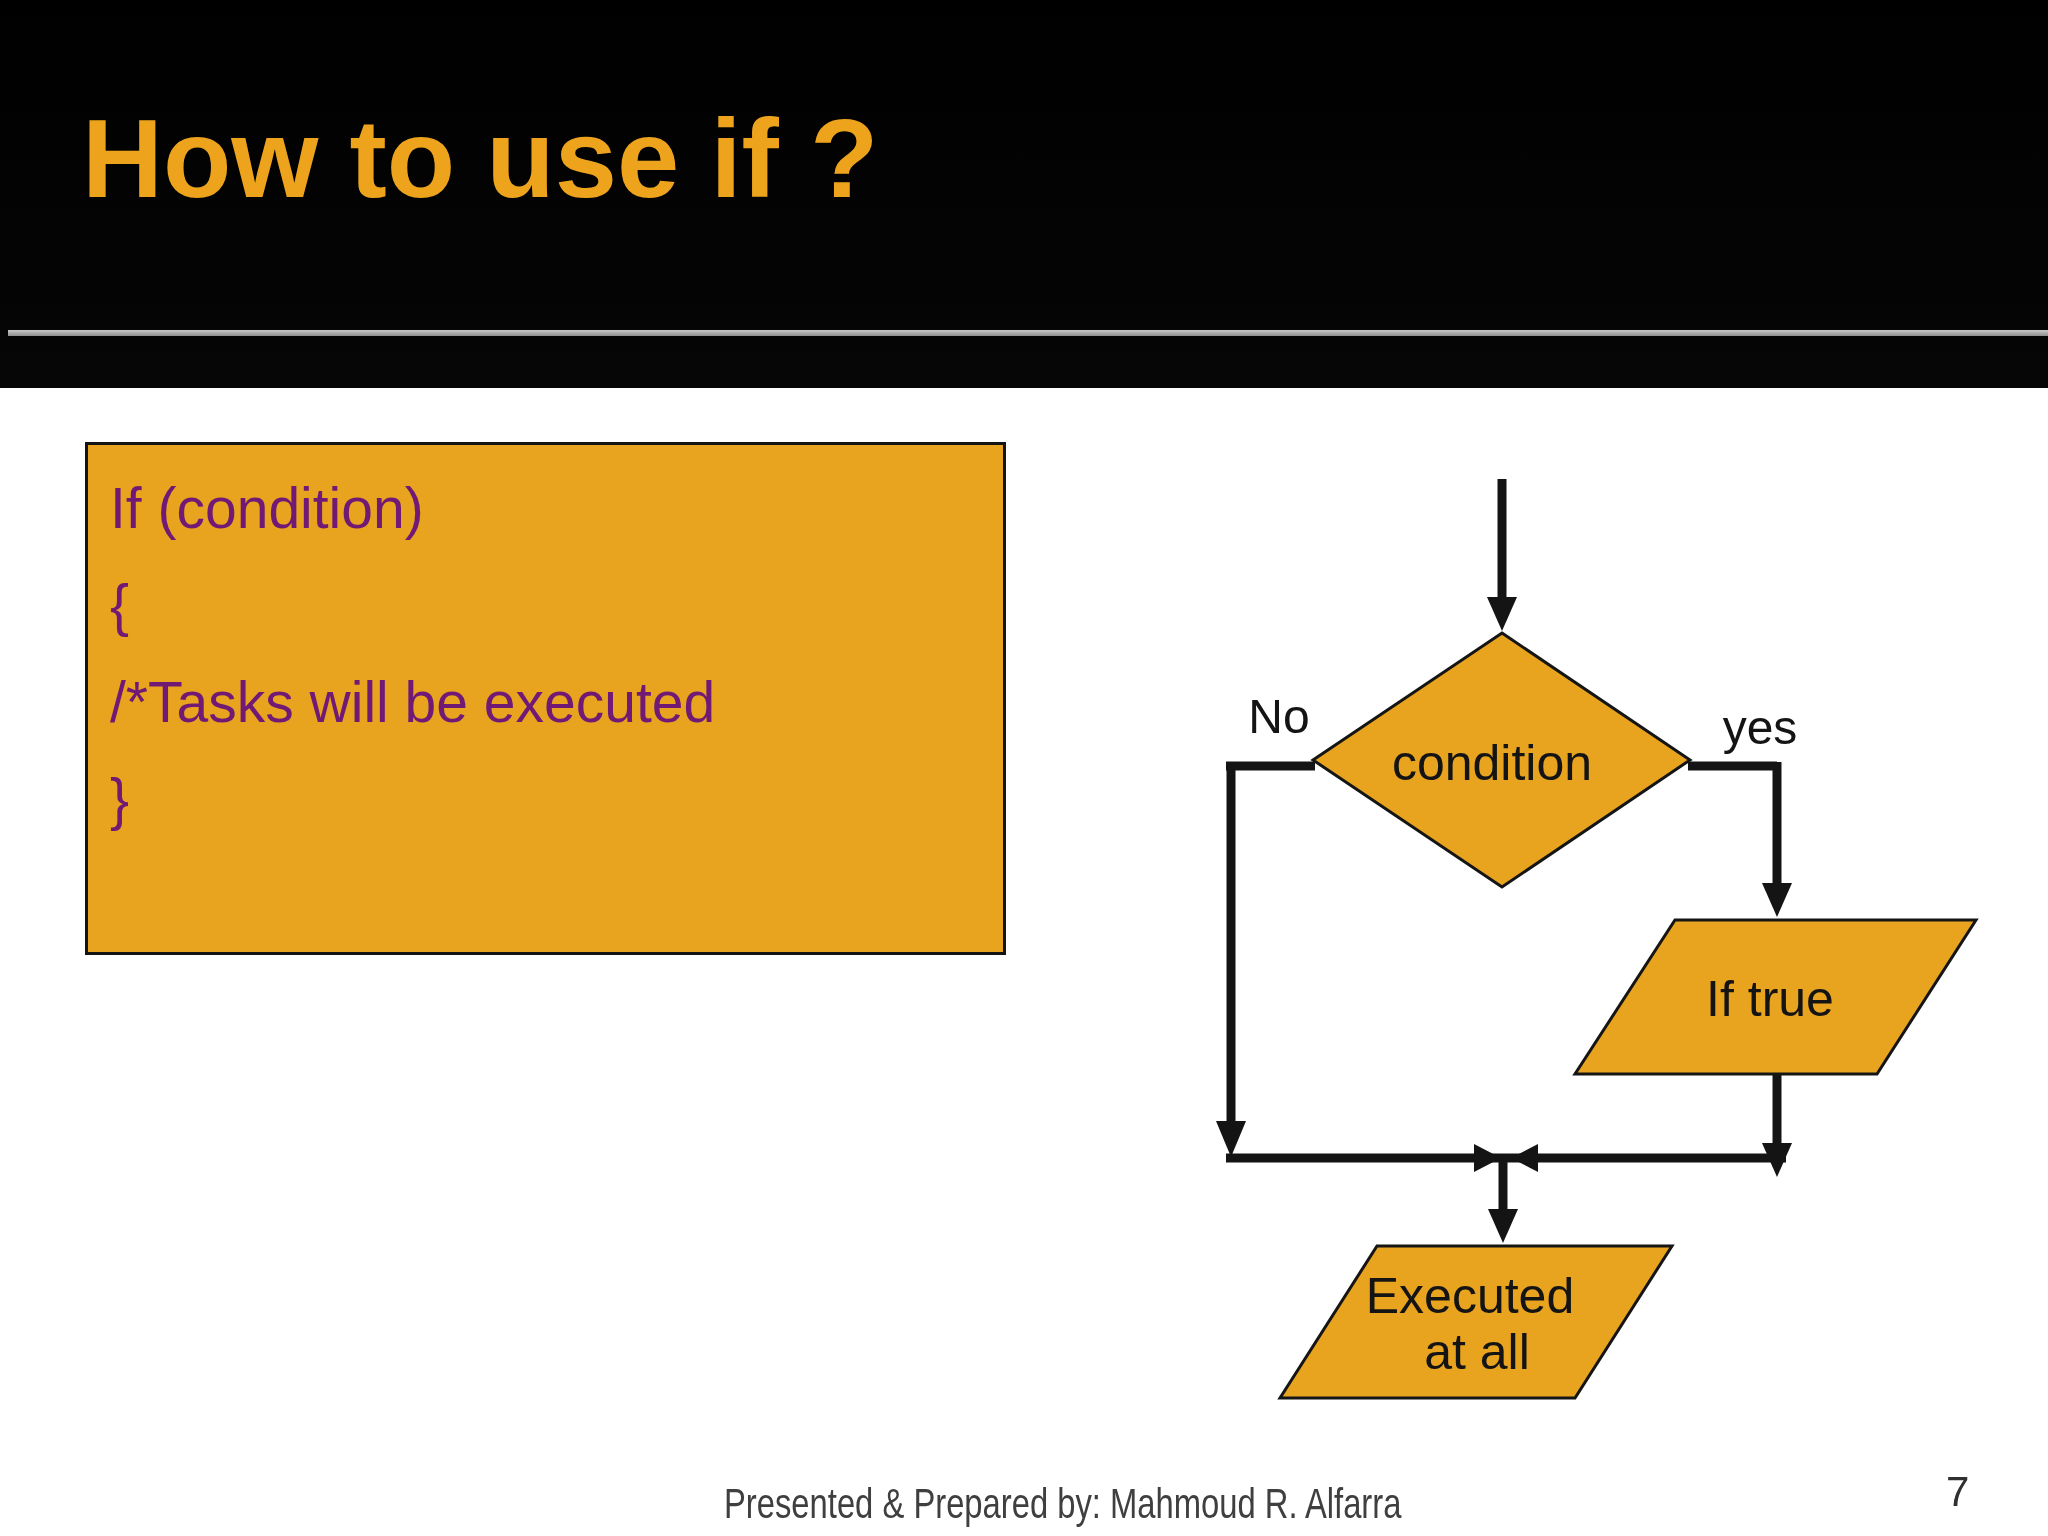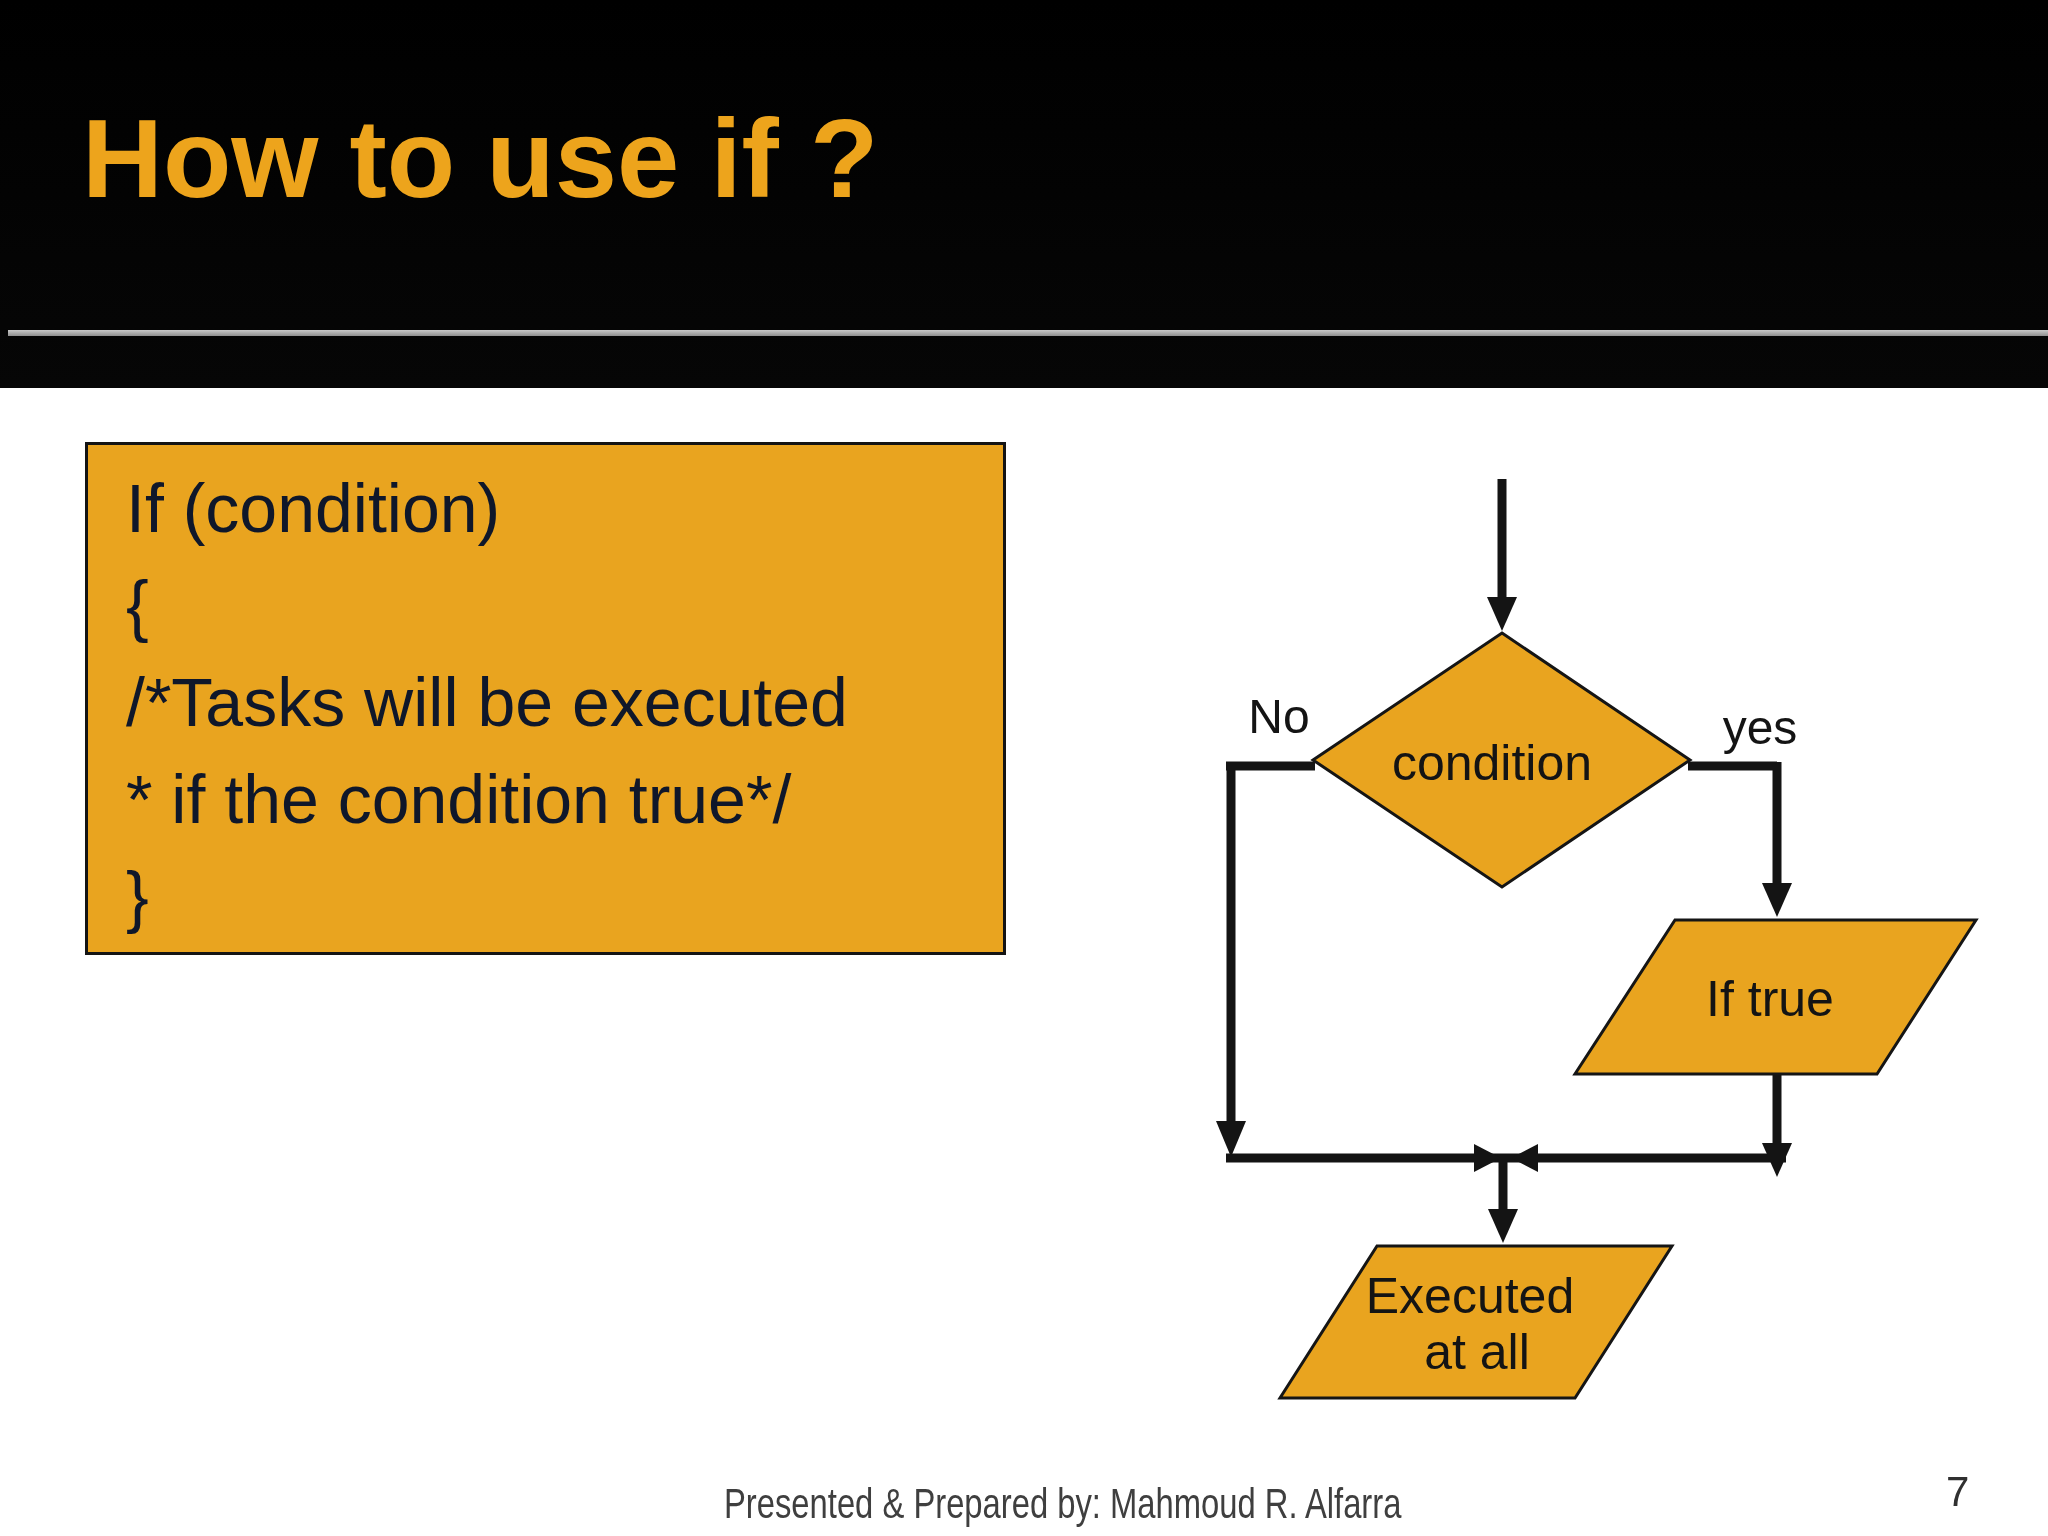--- a/index.html
+++ b/index.html
@@ -20,21 +20,21 @@
     position:absolute;left:8px;top:330px;width:2040px;height:6px;
     background:linear-gradient(#c9c9c9,#8f8f8f);
   }
   
   #code-box{
     position:absolute;left:85px;top:442px;width:921px;height:513px;
     box-sizing:border-box;border:3px solid #141414;background:#E9A41F;
     padding:15px 0 0 22px;
   }
   .code-line{
-    font-size:68px;line-height:97px;color:#0f172a;white-space:pre;margin-left:16px;
+    font-size:57px;line-height:97px;color:#701a75;white-space:pre;
   }
   
   #flowchart{position:absolute;left:0;top:0;width:2048px;height:1536px;}
   .fc-shape{fill:#E9A41F;stroke:#151515;stroke-width:3px;}
   .fc-line{stroke:#141414;stroke-width:9px;}
   .fc-head{fill:#141414;stroke:none;}
   .fc-label{
     font-family:"Liberation Sans",sans-serif;font-size:50px;fill:#141414;
     text-anchor:middle;
   }
@@ -58,21 +58,20 @@
 
   <div id="title-band">
     <div id="page-title">How to use if ?</div>
   </div>
   <div id="header-rule"></div>
 
   <div id="code-box">
     <div class="code-line">If (condition)</div>
     <div class="code-line">{</div>
     <div class="code-line">/*Tasks will be executed</div>
-    <div class="code-line">* if the condition true*/</div>
     <div class="code-line">}</div>
   </div>
 
   <svg id="flowchart" viewBox="0 0 2048 1536" xmlns="http://www.w3.org/2000/svg">
 
     <line class="fc-line" x1="1502" y1="479" x2="1502" y2="598"></line>
     <polygon class="fc-head" points="1502,631 1487,597 1517,597"></polygon>
 
     <line class="fc-line" x1="1226" y1="766" x2="1315" y2="766"></line>
     <line class="fc-line" x1="1231" y1="762" x2="1231" y2="1122"></line>

